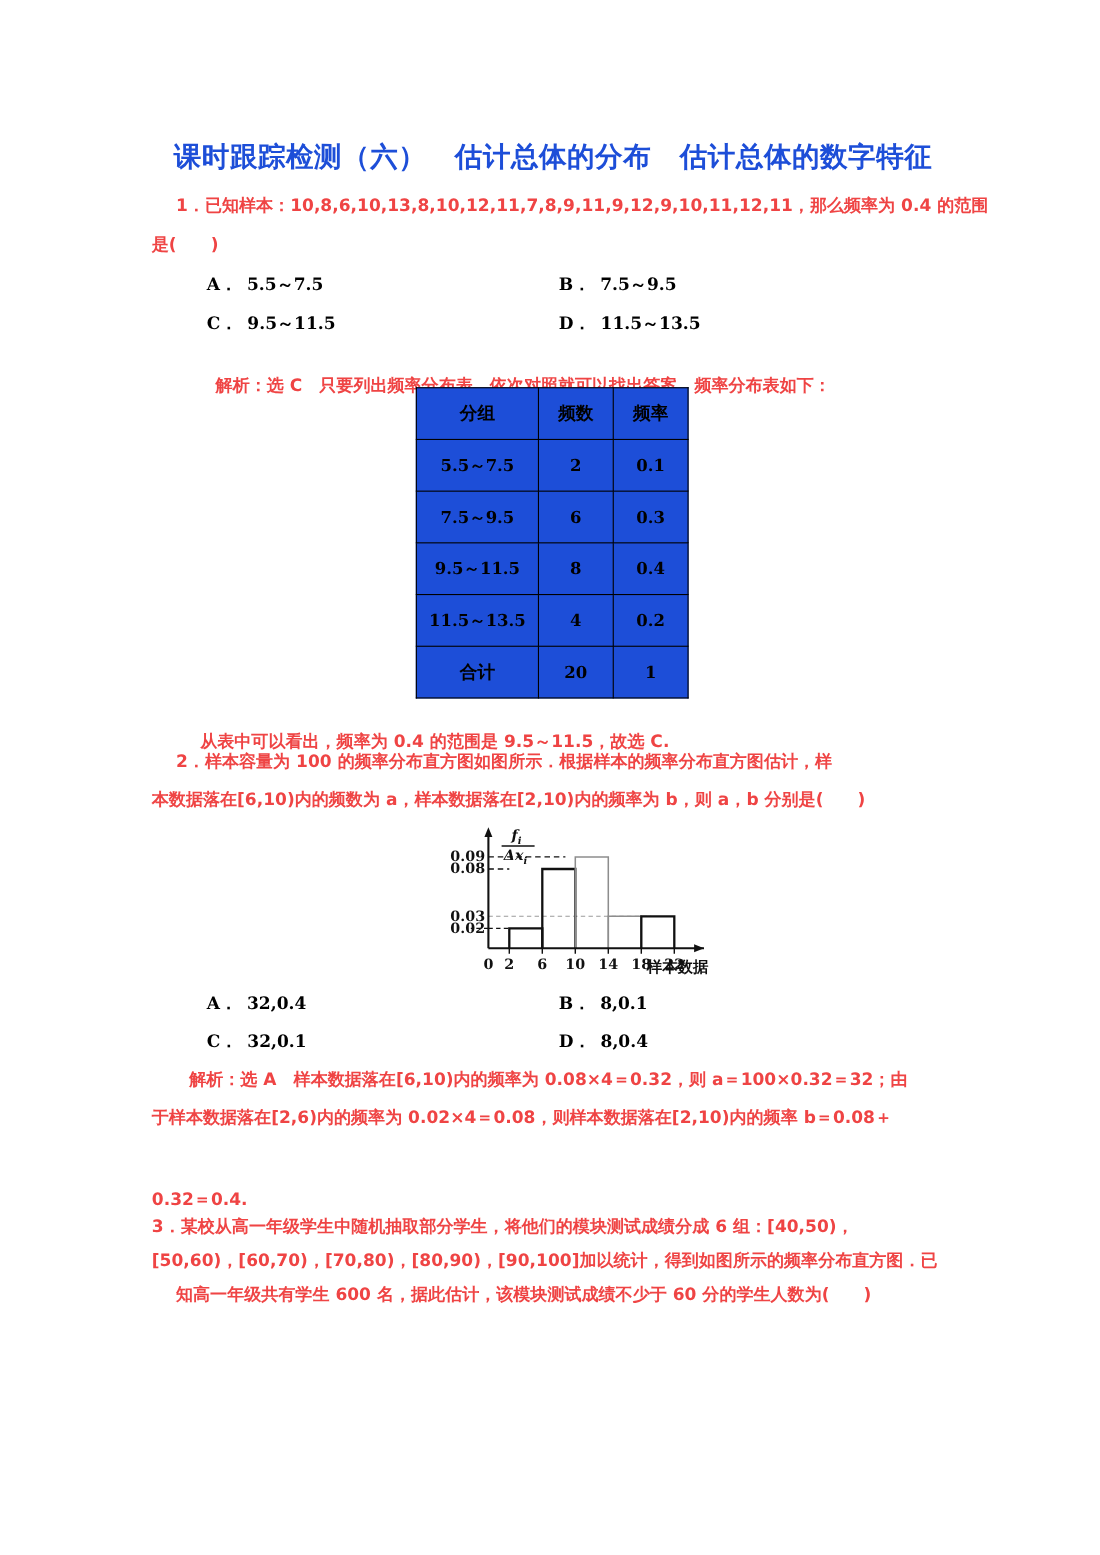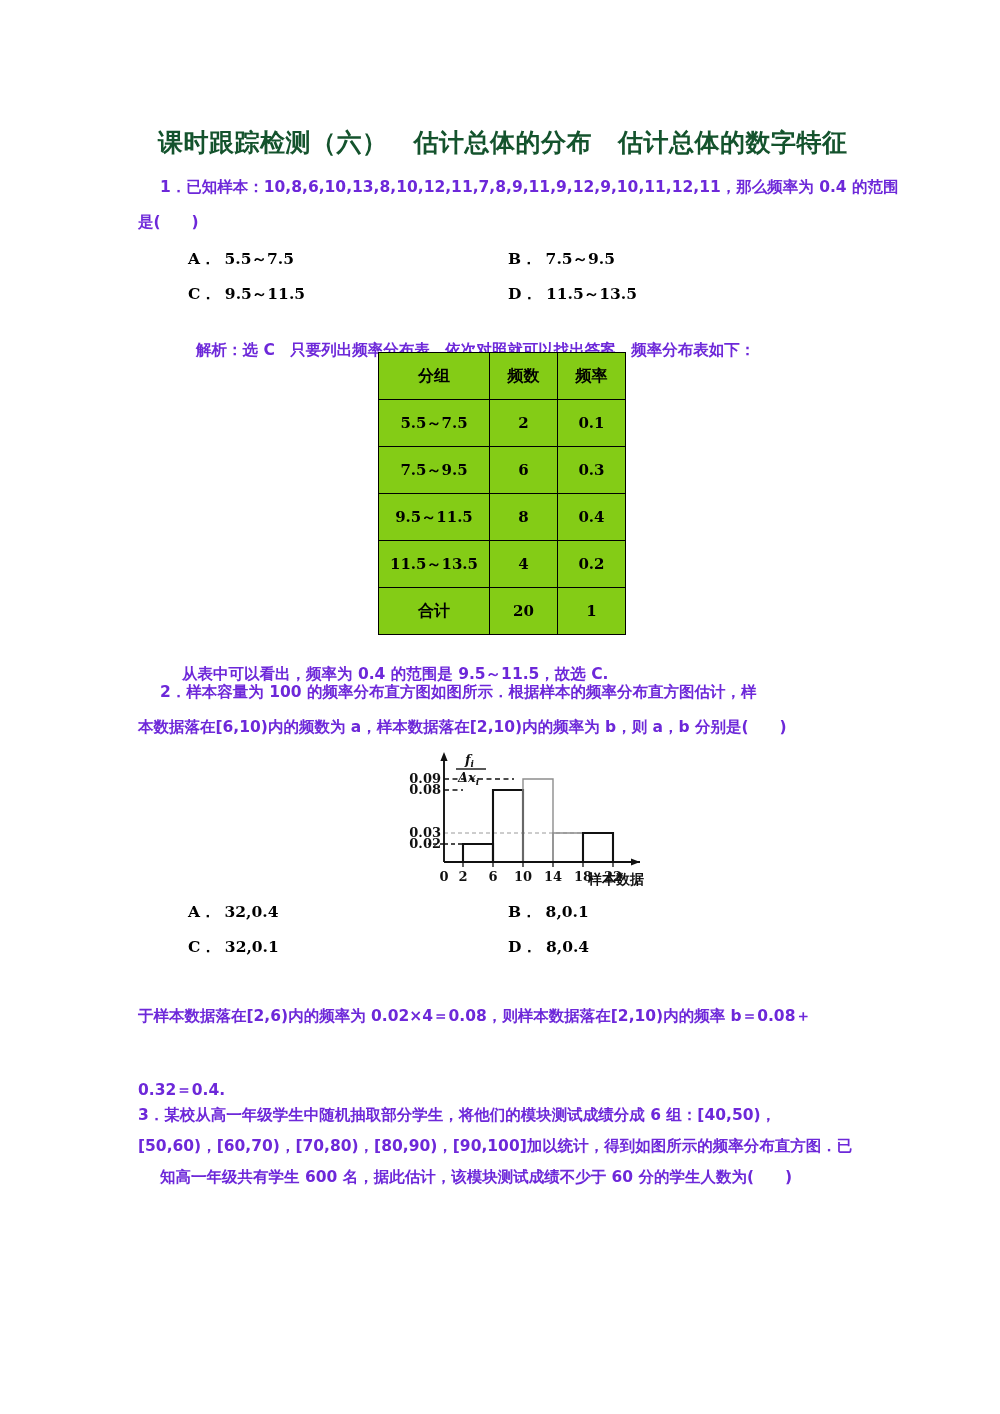--- a/index.html
+++ b/index.html
@@ -23,34 +23,34 @@
     overflow: hidden;
   }
 
   
   .title {
     position: absolute;
     left: 158px;
     top: 126px;
     font-size: 25px;
     font-weight: bold;
-    color: #14532d;
+    color: #1d4ed8;
     letter-spacing: 0.5px;
     white-space: nowrap;
     font-family: "DejaVu Sans", "Liberation Sans", sans-serif;
   }
   .title .t-gap { display: inline-block; width: 26px; }
 
   
   .tx {
     position: absolute;
     font-weight: bold;
     font-size: 15.5px;
     line-height: 21px;
-    color: #6d28d9;
+    color: #ef4444;
     font-family: "DejaVu Sans", "Liberation Sans", sans-serif;
   }
 
   .q-line { white-space: nowrap; }
 
   
   .opt-row {
     position: absolute;
     width: 700px;
     left: 160px;
@@ -69,21 +69,21 @@
   .opt-a { left: 28px; }
   .opt-b { left: 348px; }
   .opt-letter { margin-right: 9px; }
 
   
   .freq-table {
     position: absolute;
     left: 378px;
     top: 352px;
     border-collapse: collapse;
-    background: #84cc16;
+    background: #1d4ed8;
   }
   .freq-table td, .freq-table th {
     border: 1.6px solid #000;
     text-align: center;
     vertical-align: middle;
     font-weight: bold;
     font-size: 15px;
     padding: 0;
     font-family: "DejaVu Serif", "Liberation Serif", serif;
   }
@@ -248,20 +248,21 @@
   <div class="opt-row" style="top:902px;">
     <span class="opt-a"><span class="opt-letter">A．</span><span>32,0.4</span></span>
     <span class="opt-b"><span class="opt-letter">B．</span><span>8,0.1</span></span>
   </div>
 
   <div class="opt-row" style="top:937px;">
     <span class="opt-a"><span class="opt-letter">C．</span><span>32,0.1</span></span>
     <span class="opt-b"><span class="opt-letter">D．</span><span>8,0.4</span></span>
   </div>
 
+  <div class="tx q-line" style="left:172px; top:971px;">解析：选 A　样本数据落在[6,10)内的频率为 0.08×4＝0.32，则 a＝100×0.32＝32；由</div>
   <div class="tx q-line" style="left:138px; top:1006px;">于样本数据落在[2,6)内的频率为 0.02×4＝0.08，则样本数据落在[2,10)内的频率 b＝0.08＋</div>
   <div class="tx q-line" style="left:138px; top:1080px;">0.32＝0.4.</div>
 
   <div class="tx q-line" style="left:138px; top:1105px;">3．某校从高一年级学生中随机抽取部分学生，将他们的模块测试成绩分成 6 组：[40,50)，</div>
   <div class="tx q-line" style="left:138px; top:1136px;">[50,60)，[60,70)，[70,80)，[80,90)，[90,100]加以统计，得到如图所示的频率分布直方图．已</div>
   <div class="tx q-line" style="left:160px; top:1167px;">知高一年级共有学生 600 名，据此估计，该模块测试成绩不少于 60 分的学生人数为(　　)</div>
 
 </div>
 
 </body></html>

